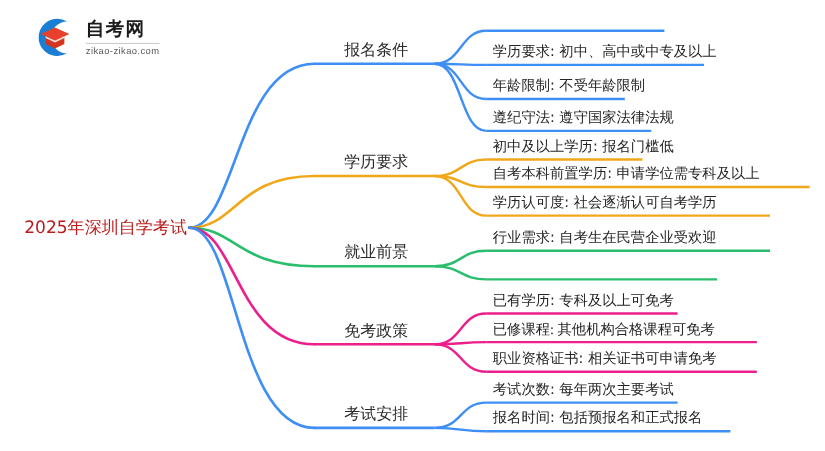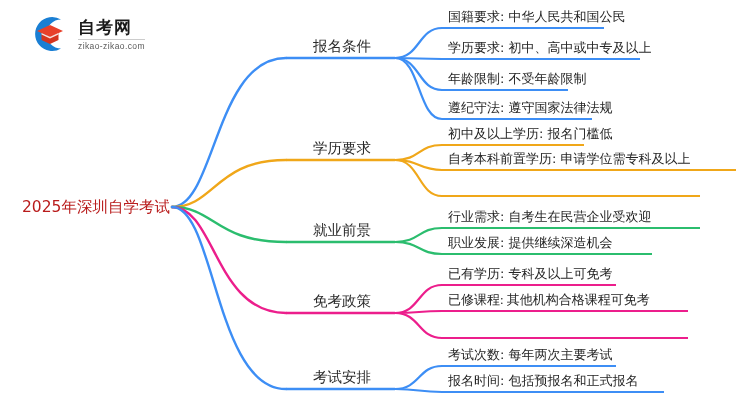--- a/index.html
+++ b/index.html
@@ -176,30 +176,30 @@
   </svg>
 
   <div class="node" id="root-node">2025年深圳自学考试</div>
 
   <div class="node branch-label" style="left:292px; top:37px;">报名条件</div>
   <div class="node branch-label" style="left:292px; top:139px;">学历要求</div>
   <div class="node branch-label" style="left:292px; top:221px;">就业前景</div>
   <div class="node branch-label" style="left:292px; top:292px;">免考政策</div>
   <div class="node branch-label" style="left:292px; top:368px;">考试安排</div>
 
-  <div class="node leaf-label" style="left:448px; top:8px;">国籍要求: 中华人民共和国公民</div>
   <div class="node leaf-label" style="left:448px; top:39px;">学历要求: 初中、高中或中专及以上</div>
   <div class="node leaf-label" style="left:448px; top:70px;">年龄限制: 不受年龄限制</div>
   <div class="node leaf-label" style="left:448px; top:99px;">遵纪守法: 遵守国家法律法规</div>
 
   <div class="node leaf-label" style="left:448px; top:125px;">初中及以上学历: 报名门槛低</div>
   <div class="node leaf-label" style="left:448px; top:150px;">自考本科前置学历: 申请学位需专科及以上</div>
+  <div class="node leaf-label" style="left:448px; top:176px;">学历认可度: 社会逐渐认可自考学历</div>
 
   <div class="node leaf-label" style="left:448px; top:208px;text-align:center;">行业需求: 自考生在民营企业受欢迎</div>
-  <div class="node leaf-label" style="left:448px; top:234px;">职业发展: 提供继续深造机会</div>
 
   <div class="node leaf-label" style="left:448px; top:265px;">已有学历: 专科及以上可免考</div>
   <div class="node leaf-label" style="left:448px; top:291px;font-family:Liberation Serif, serif;">已修课程: 其他机构合格课程可免考</div>
+  <div class="node leaf-label" style="left:448px; top:318px;">职业资格证书: 相关证书可申请免考</div>
 
   <div class="node leaf-label" style="left:448px; top:346px;">考试次数: 每年两次主要考试</div>
   <div class="node leaf-label" style="left:448px; top:372px;">报名时间: 包括预报名和正式报名</div>
 
 </div>
 
 </body></html>

